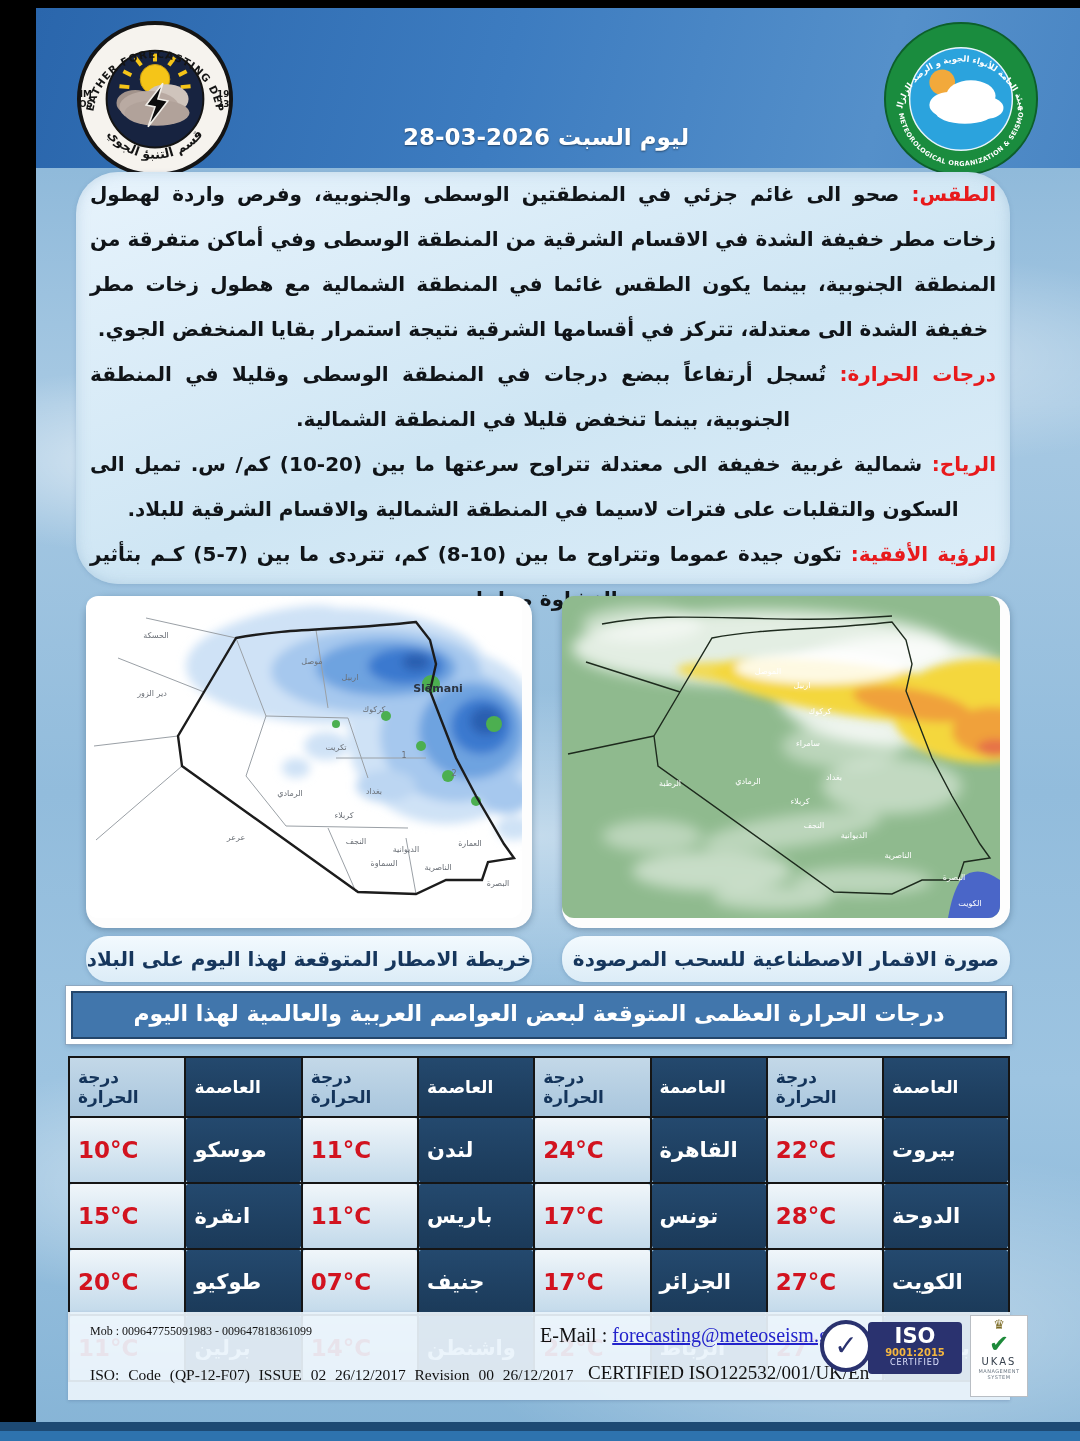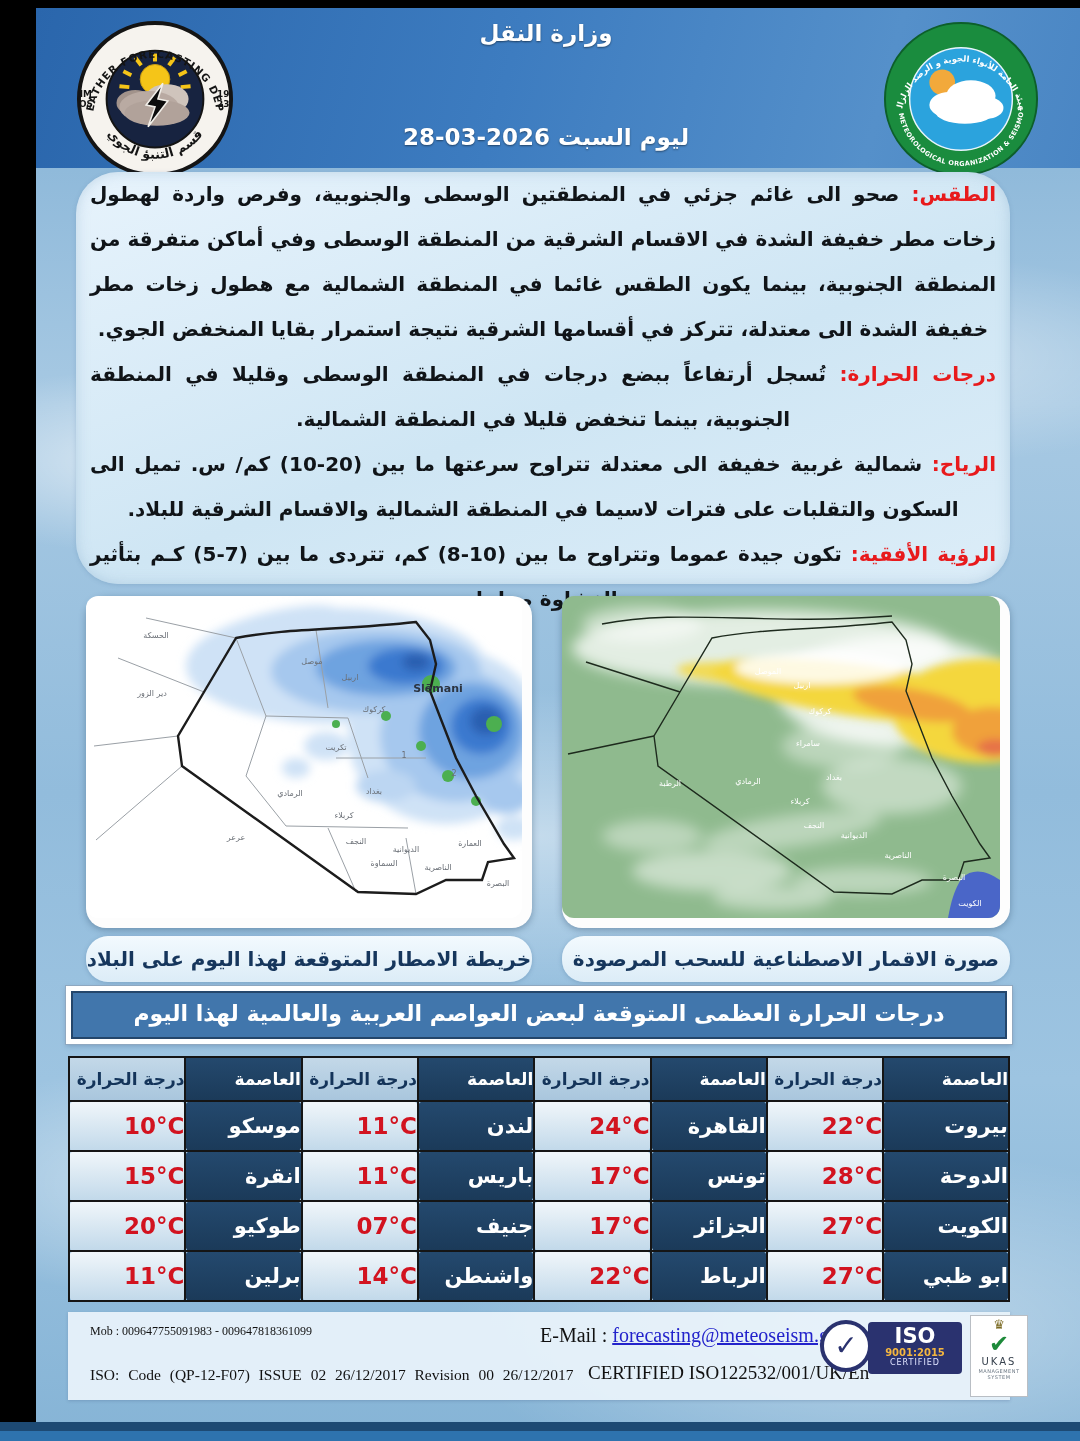--- a/index.html
+++ b/index.html
@@ -52,21 +52,21 @@
   #cap-rain{left:86px;top:936px;width:446px;}
   #cap-sat{left:562px;top:936px;width:448px;}
   
   #banner-wrap{left:66px;top:986px;width:946px;height:58px;background:#fff;
     box-shadow:0 0 0 1px #8fa8c0, 0 2px 5px rgba(60,90,130,.35);padding:5px;box-sizing:border-box;}
   #banner{width:100%;height:100%;background:#4176ac;border:2px solid #24466b;box-sizing:border-box;
     color:#fff;font-weight:bold;font-size:22px;text-align:center;line-height:42px;direction:rtl;}
   
   #temps-table{left:68px;top:1056px;width:942px;border-collapse:collapse;table-layout:fixed;
     direction:rtl;font-weight:bold;}
-  #temps-table th,#temps-table td{border:2px solid #151515;text-align:right;vertical-align:middle;padding:0;}
+  #temps-table th,#temps-table td{border:2px solid #151515;text-align:left;vertical-align:middle;padding:8px;}
   #temps-table th{height:42px;font-size:17px;}
   #temps-table td{height:48px;border-radius:6px;}
   .th-cap,.td-cap{background:linear-gradient(180deg,#24496e,#1b3a59);color:#fff;}
   .th-temp{background:linear-gradient(180deg,#c3d8e8,#a9c6dd);color:#14345a;}
   .td-cap{font-size:21px;}
   .td-temp{background:linear-gradient(180deg,#f0f6fa,#c2d9ea);color:#d2131f;font-size:23px;direction:ltr;}
   
   #footer-bar{left:68px;top:1312px;width:942px;height:88px;background:rgba(233,243,251,.93);
     box-shadow:0 1px 3px rgba(70,100,140,.3);font-family:"Liberation Serif","DejaVu Serif",serif;color:#111;}
   #mob-line{left:22px;top:12px;font-size:12px;}
@@ -93,21 +93,20 @@
   .maplabel{font-size:8px;fill:#6a6f76;}
   .maplabel-d{font-size:11px;fill:#2c3440;font-weight:bold;}
   .satlabel{font-size:8px;fill:#ffffff;}
 </style>
 </head>
 <body>
 
 <div id="page">
 
   <div class="abs" id="header">
-    <div class="hline" id="h1">وزارة النقل</div>
     <div class="hline" id="h4">ليوم السبت 2026-03-28</div>
 
     <svg class="logo" id="logo-left" viewBox="-80 -80 160 160">
       <circle r="77" fill="#f6f3ee" stroke="#141414" stroke-width="4"></circle>
       <circle r="49" fill="#172340" stroke="#141414" stroke-width="2"></circle>
       <g>
         <g stroke="#f5c518" stroke-width="4">
           <line x1="0" y1="-38" x2="0" y2="-46"></line>
             <line x1="14" y1="-34" x2="20" y2="-42"></line>
           <line x1="-14" y1="-34" x2="-20" y2="-42"></line>

